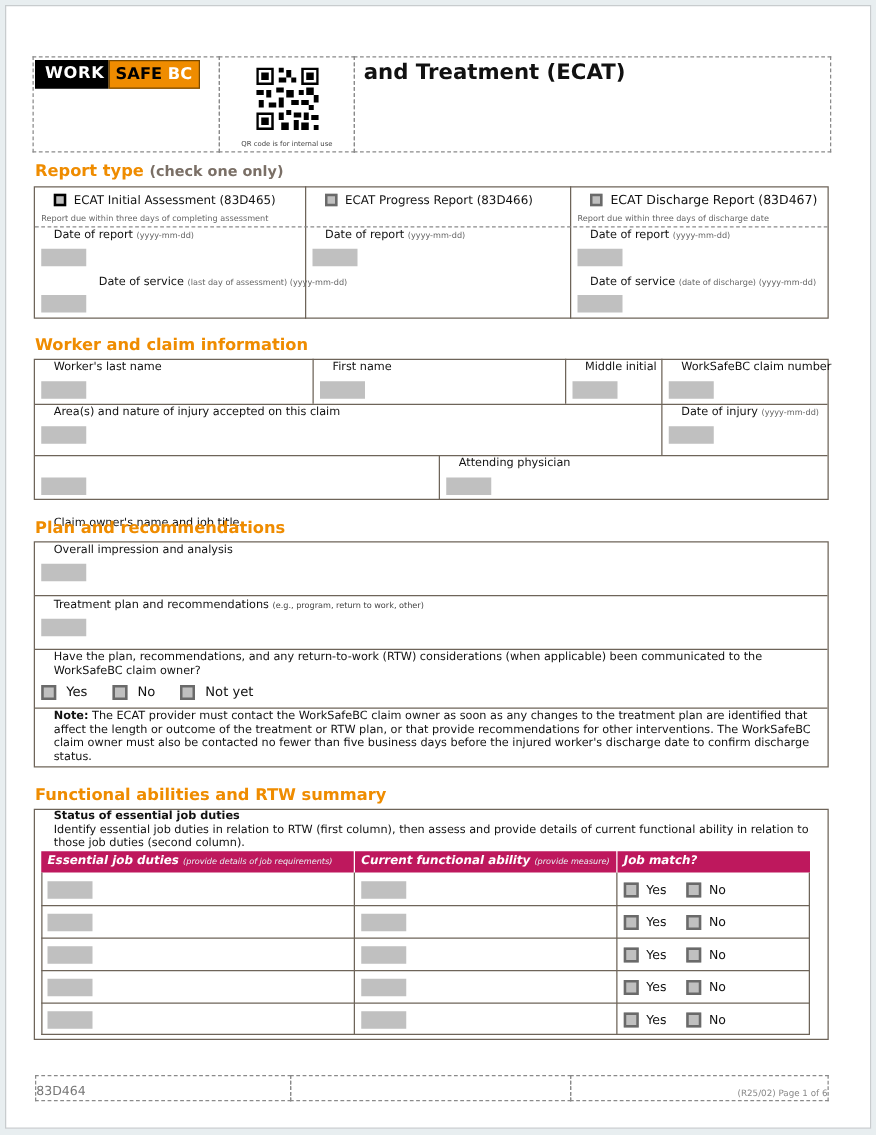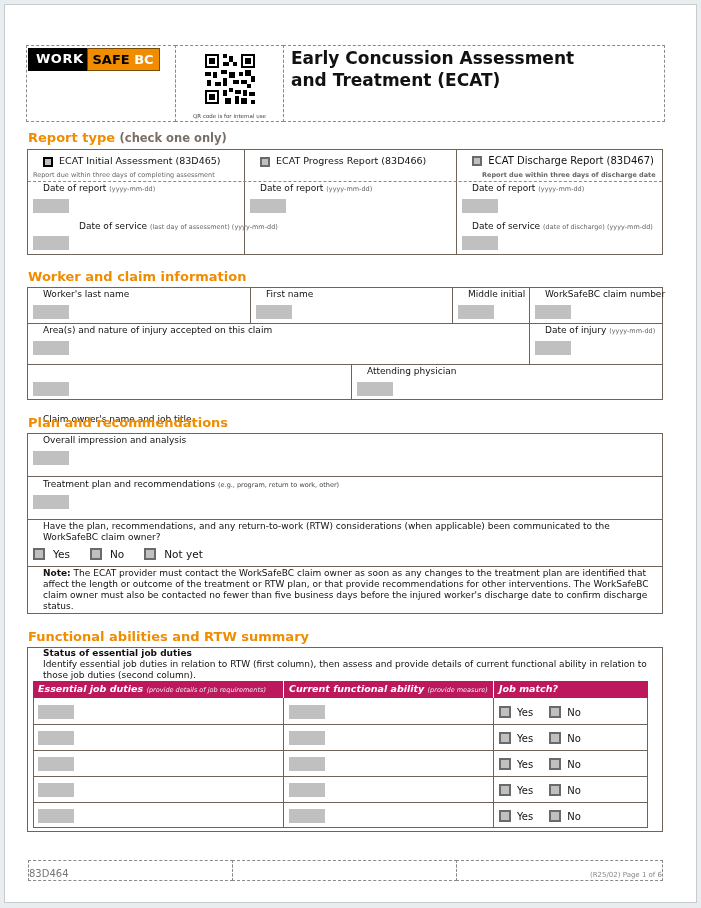--- a/index.html
+++ b/index.html
@@ -88,21 +88,20 @@
     <rect x="22" y="19" width="3" height="2"></rect>
       <rect x="10" y="22" width="3" height="3"></rect>
       <rect x="15" y="21" width="2" height="4"></rect>
       <rect x="18" y="22" width="3" height="3"></rect>
       <rect x="23" y="23" width="2" height="2"></rect>
   </g>
 </svg>
 <div class="abs hint" style="left:177px;top:113px;width:105px;text-align:center;color:#444;font-size:5.5px;">QR code is for internal use</div>
 
 <div class="abs" style="left:291px;top:47px;font-weight:bold;font-size:17px;line-height:22px;">
-  <div>Early Concussion Assessment</div>
   <div>and Treatment (ECAT)</div>
 </div>
 
 <div class="sec-title" style="top:130px;"><span>Report type</span> <span class="sub">(check one only)</span></div>
 <div class="abs solid" style="left:27px;top:149px;width:636px;height:106px;"></div>
 <div class="vline" style="left:244px;top:149px;height:106px;"></div>
 <div class="vline" style="left:456px;top:149px;height:106px;"></div>
 <div class="abs" style="left:28px;top:181px;width:634px;border-top:1px dashed #8a8a8a;"></div>
 
 <div class="abs lbl" style="left:33px;top:155px;font-size:9.5px;"><span class="cb dark"></span> &nbsp;<span>ECAT Initial Assessment (83D465)</span></div>
@@ -110,21 +109,21 @@
 <div class="abs lbl" style="left:33px;top:183px;"><span>Date of report</span> <span class="hint">(yyyy-mm-dd)</span></div>
 <div class="field" style="left:33px;top:199px;"></div>
 <div class="abs lbl" style="left:33px;top:221px;margin-left:36px;"><span>Date of service</span> <span class="hint">(last day of assessment) (yyyy-mm-dd)</span></div>
 <div class="field" style="left:33px;top:236px;"></div>
 
 <div class="abs lbl" style="left:250px;top:155px;font-size:9.5px;"><span class="cb"></span> &nbsp;<span>ECAT Progress Report (83D466)</span></div>
 <div class="abs lbl" style="left:250px;top:183px;"><span>Date of report</span> <span class="hint">(yyyy-mm-dd)</span></div>
 <div class="field" style="left:250px;top:199px;"></div>
 
 <div class="abs lbl" style="left:462px;top:155px;font-size:10px;"><span class="cb"></span> &nbsp;<span>ECAT Discharge Report (83D467)</span></div>
-<div class="abs hint" style="left:482px;top:171px;font-weight:bold;">Report due within three days of discharge date</div>
+<div class="abs hint" style="left:462px;top:171px;">Report due within three days of discharge date</div>
 <div class="abs lbl" style="left:462px;top:183px;"><span>Date of report</span> <span class="hint">(yyyy-mm-dd)</span></div>
 <div class="field" style="left:462px;top:199px;"></div>
 <div class="abs lbl" style="left:462px;top:221px;"><span>Date of service</span> <span class="hint">(date of discharge) (yyyy-mm-dd)</span></div>
 <div class="field" style="left:462px;top:236px;"></div>
 
 <div class="sec-title" style="top:269px;">Worker and claim information</div>
 <div class="abs solid" style="left:27px;top:287px;width:636px;height:113px;"></div>
 <div class="abs" style="left:28px;top:323px;width:634px;height:1px;background:#6e6459;"></div>
 <div class="abs" style="left:28px;top:364px;width:634px;height:1px;background:#6e6459;"></div>
 <div class="vline" style="left:250px;top:287px;height:36px;"></div>

